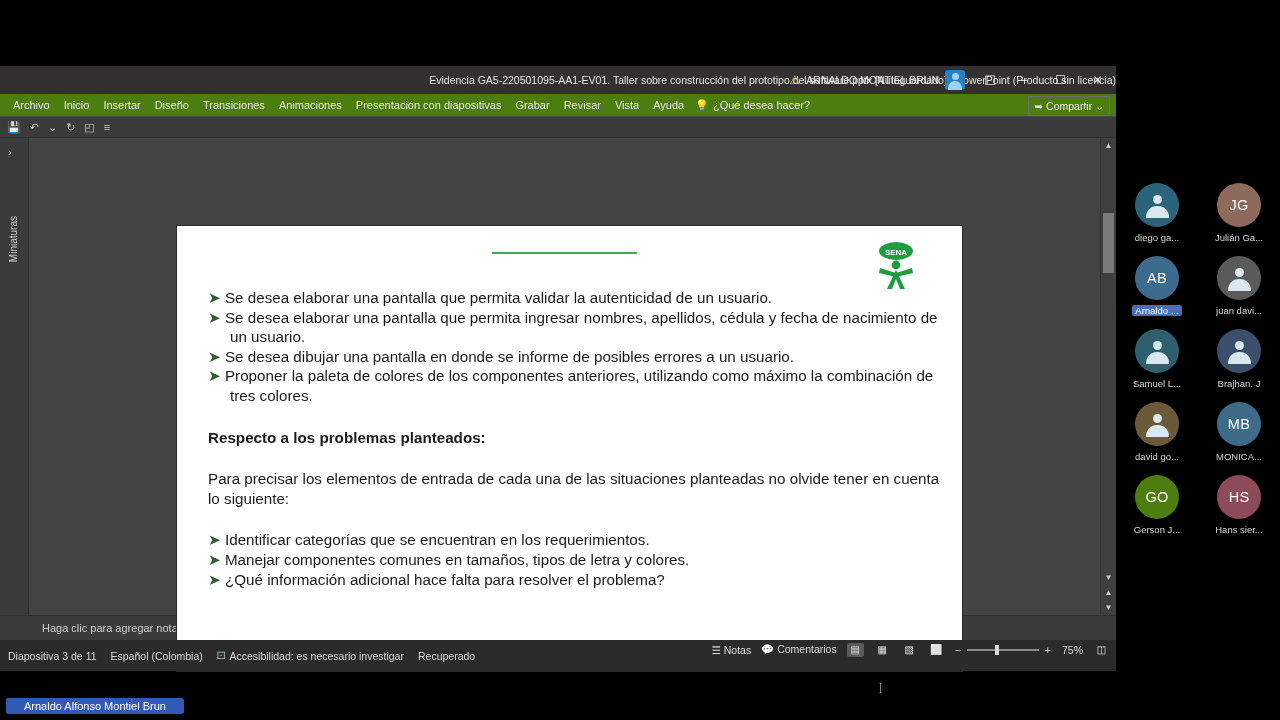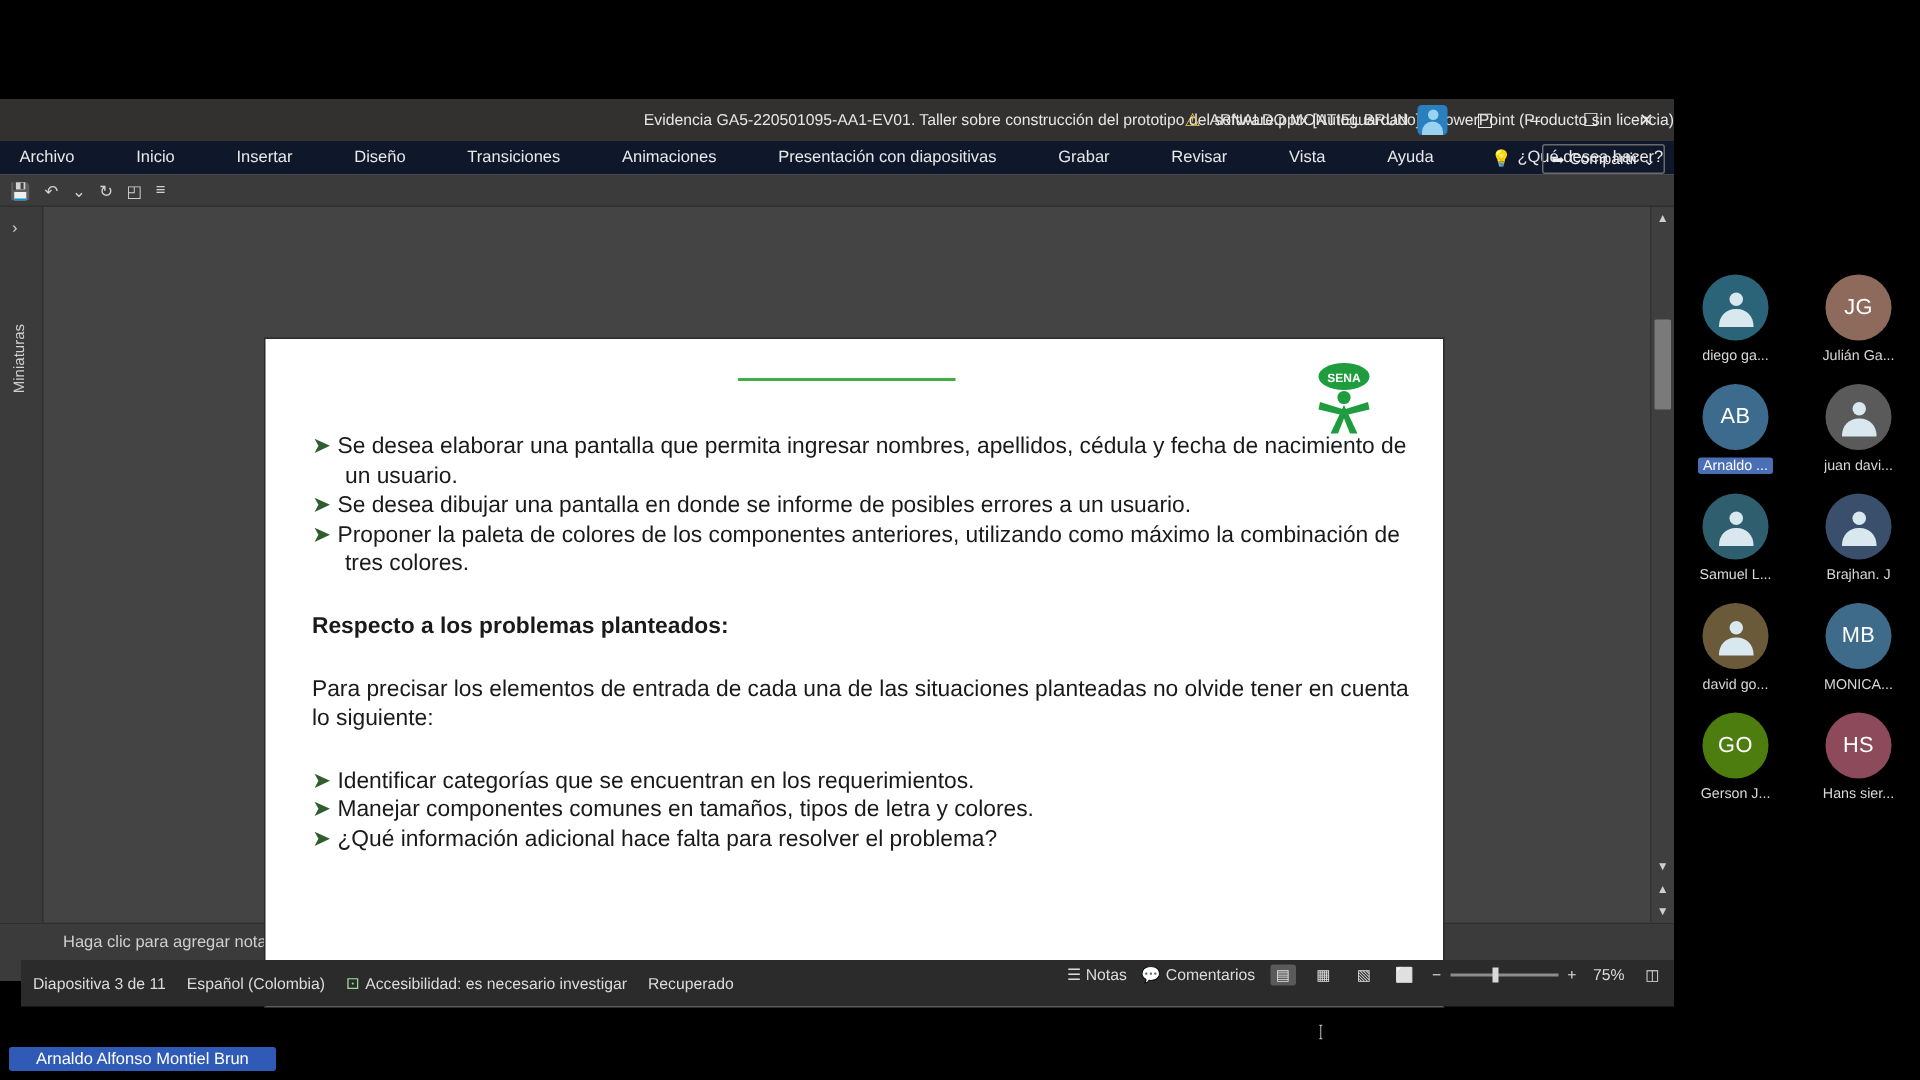--- a/index.html
+++ b/index.html
@@ -92,26 +92,25 @@
     display: flex; align-items: center; justify-content: center;
     color: #e6e6e6;
     font-size: 12px;
   }
   .winbtn.ribbon-ico { width: 30px; font-size: 13px; }
 
   
   #menubar {
     position: relative;
     height: 22px;
-    background: #0f172a;
+    background: #4d7c0f;
     display: flex;
     align-items: center;
     padding-left: 6px;
     border-bottom: 1px solid #4a4a4a;
-    justify-content: space-between;
   }
   #menubar .mi {
     font-size: 11px;
     color: #e9e9e9;
     padding: 2px 7px;
     white-space: nowrap;
   }
   #menubar .tellme {
     display: flex;
     align-items: center;
@@ -274,21 +273,20 @@
   #statusbar {
     height: 31px;
     background: #2b2b2b;
     display: flex;
     align-items: center;
     color: #dcdcdc;
     font-size: 10.5px;
     gap: 14px;
     padding-left: 8px;
     position: relative;
-    margin-left: 14px;
   }
   #statusbar .sb { white-space: nowrap; }
   .accessib { display: flex; align-items: center; gap: 4px; }
   .acc-ico { color: #9fd79f; font-size: 10px; }
   #status-right {
     position: absolute;
     right: 6px; top: 0;
     height: 19px;
     display: flex;
     align-items: center;
@@ -461,20 +459,21 @@
         <svg id="sena-logo" viewBox="0 0 48 52">
           <ellipse cx="24" cy="11" rx="17" ry="9" fill="#1f9c3d"></ellipse>
           <text x="24" y="14.5" font-family="Liberation Sans, sans-serif" font-size="8" font-weight="bold" fill="#ffffff" text-anchor="middle">SENA</text>
           <circle cx="24" cy="25" r="4.4" fill="#1f9c3d"></circle>
           <polygon points="24,30 33,49 28,49 24,39 20,49 15,49" fill="#1f9c3d"></polygon>
           <polygon points="8,28 24,33 24,37 7,33" fill="#1f9c3d"></polygon>
           <polygon points="40,28 24,33 24,37 41,33" fill="#1f9c3d"></polygon>
         </svg>
 
         <div class="slide-body">
+          <span class="bullet-line"><span class="arrow">➤</span> <span>Se desea elaborar una pantalla que permita validar la autenticidad de un usuario.</span></span>
           <span class="bullet-line"><span class="arrow">➤</span> <span>Se desea elaborar una pantalla que permita ingresar nombres, apellidos, cédula y fecha de nacimiento de un usuario.</span></span>
           <span class="bullet-line"><span class="arrow">➤</span> <span>Se desea dibujar una pantalla en donde se informe de posibles errores a un usuario.</span></span>
           <span class="bullet-line"><span class="arrow">➤</span> <span>Proponer la paleta de colores de los componentes anteriores, utilizando como máximo la combinación de tres colores.</span></span>
 
           <div class="gap-md"></div>
           <p class="bold">Respecto a los problemas planteados:</p>
           <div class="gap-md"></div>
           <p>Para precisar los elementos de entrada de cada una de las situaciones planteadas no olvide tener en cuenta lo siguiente:</p>
           <div class="gap-md"></div>
 

